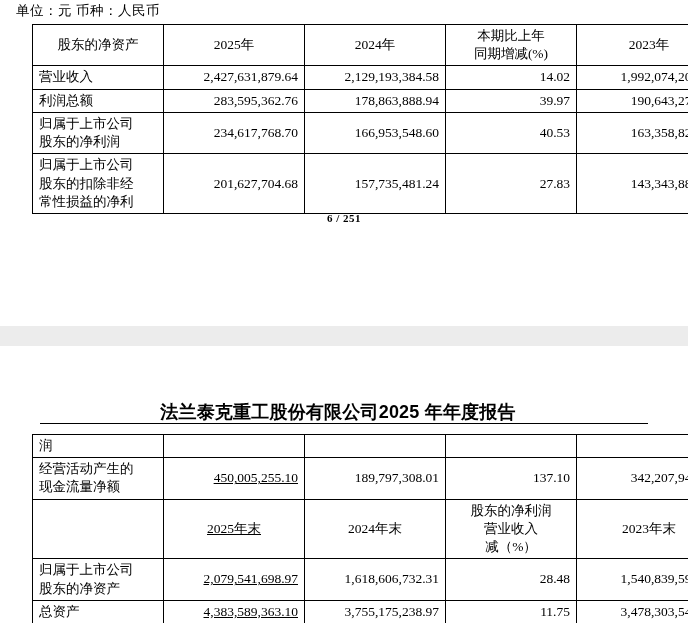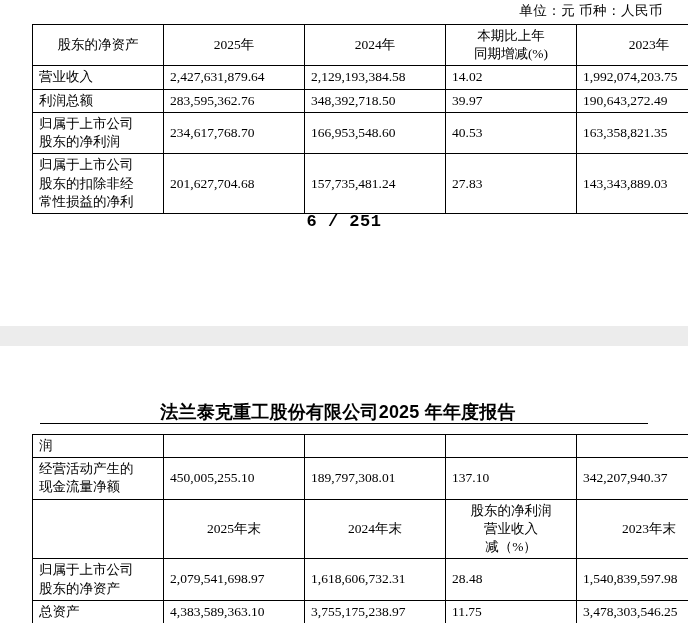--- a/index.html
+++ b/index.html
@@ -16,38 +16,38 @@
     overflow: hidden;
   }
   .page {
     position: absolute;
     left: 0; top: 0;
     width: 688px;
     height: 623px;
   }
   .unit-line {
     position: absolute;
-    left: 3px; top: 2px;
+    left: 16px; top: 2px;
     width: 660px;
-    text-align: right;
     font-size: 13.5px;
     letter-spacing: 0.5px;
   }
   table.fin {
     border-collapse: collapse;
     table-layout: fixed;
     font-size: 13.5px;
   }
   table.fin td {
     border: 1px solid #000000;
     padding: 2px 6px;
     vertical-align: middle;
     line-height: 1.35;
   }
   .num {
+    text-align: right;
     font-family: "Liberation Serif", "DejaVu Serif", serif;
   }
   .ctr {
     text-align: center;
   }
   .lbl {
     text-align: left;
     margin-top: 40px;
   }
   .lbl-ctr {
@@ -65,23 +65,23 @@
   #table-top td.c1 { width: 128px; }
   #table-top td.c2 { width: 128px; }
   #table-top td.c3 { width: 118px; }
   #table-top td.c4 { width: 132px; }
 
   .page-num {
     position: absolute;
     left: 0; top: 212px;
     width: 688px;
     text-align: center;
-    font-size: 17px;
+    font-size: 11px;
     font-weight: bold;
-    font-family: Liberation Mono, monospace;
+    font-family: Liberation Serif, serif;
     letter-spacing: 0.5px;
   }
 
   .gap-band {
     position: absolute;
     left: 0;
     top: 326px;
     width: 688px;
     height: 20px;
     background: #ececec;
@@ -108,21 +108,21 @@
   }
 
   
   #table-bottom {
     position: absolute;
     left: 32px;
     top: 434px;
     width: 624px;
   }
   #table-bottom td.c0 { width: 118px; }
-  #table-bottom td.c1 { width: 128px; }
+  #table-bottom td.c1 { width: 128px; text-decoration: underline; }
   #table-bottom td.c2 { width: 128px; }
   #table-bottom td.c3 { width: 118px; }
   #table-bottom td.c4 { width: 132px; }
 
   .two-line {
     display: block;
   }
 </style>
 </head>
 <body>
@@ -148,21 +148,21 @@
         <td class="c0 lbl">营业收入</td>
         <td class="c1 num">2,427,631,879.64</td>
         <td class="c2 num">2,129,193,384.58</td>
         <td class="c3 num">14.02</td>
         <td class="c4 num">1,992,074,203.75</td>
       </tr>
 
       <tr>
         <td class="c0 lbl">利润总额</td>
         <td class="c1 num">283,595,362.76</td>
-        <td class="c2 num">348,392,718.50</td>
+        <td class="c2 num">178,863,888.94</td>
         <td class="c3 num">39.97</td>
         <td class="c4 num">190,643,272.49</td>
       </tr>
 
       <tr>
         <td class="c0 lbl">
           <span class="two-line">归属于上市公司</span>
           <span class="two-line">股东的净利润</span>
         </td>
         <td class="c1 num">234,617,768.70</td>

